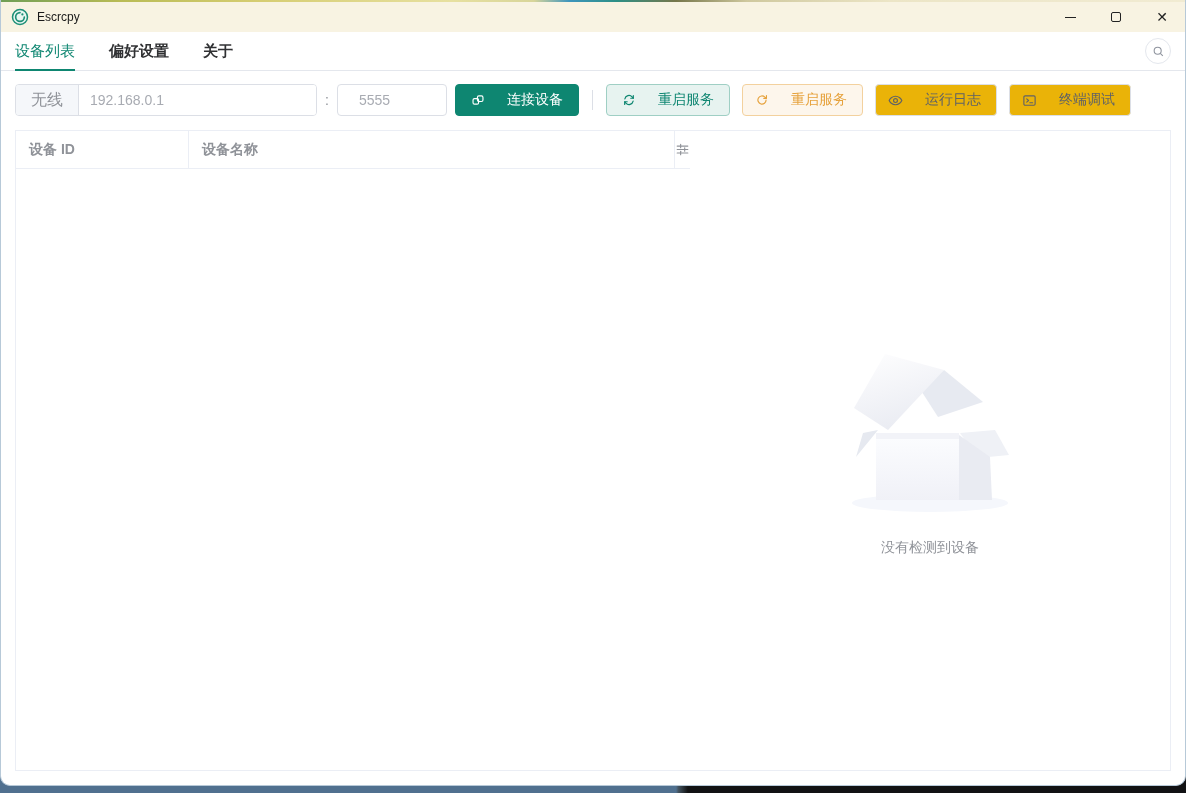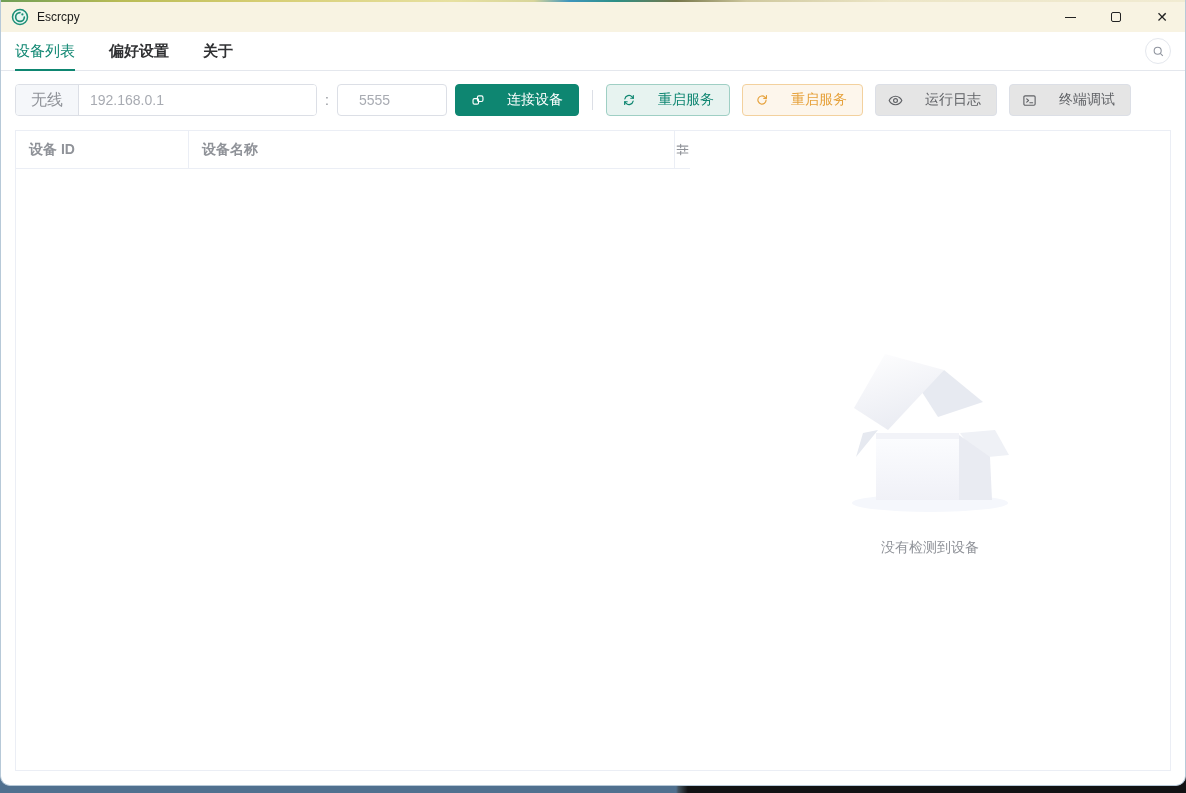--- a/index.html
+++ b/index.html
@@ -41,21 +41,21 @@
   input::placeholder { color:#a8abb2; }
   .colon { color:#909399; font-size:14px; margin:0 8px; }
   .port-input { width:110px; height:32px; border:1px solid #dcdfe6; border-radius:4px; padding:0 21px;
     font-size:14px; color:#606266; outline:none; }
   .btn { height:32px; display:inline-flex; align-items:center; gap:22px; padding:0 15px; border-radius:4px;
     font-size:14px; cursor:pointer; border:1px solid transparent; white-space:nowrap; background:#fff; }
   .btn svg { flex:0 0 auto; }
   .btn-primary { background:#0e8671; color:#fff; border-color:#0e8671; margin-left:8px; }
   .btn-success-plain { background:#e7f3f0; color:#0e8671; border-color:#9fcfc4; }
   .btn-warning-plain { background:#fdf6ec; color:#e6a23c; border-color:#f3d19e; }
-  .btn-default { background:#e5e5e5; color:#606266; border-color:#dcdfe6;font-family:Liberation Mono, monospace; }
+  .btn-default { background:#eab308; color:#606266; border-color:#dcdfe6;font-family:Liberation Mono, monospace; }
   .v-divider { width:1px; height:20px; background:#dcdfe6; margin:0 13px; flex:0 0 1px; }
   .btn-gap { margin-left:12px;padding-left:12px; }
 
   
   .device-table { margin:14px 14px 0; border:1px solid #ebeef5; height:641px; display:flex; flex-direction:row; background:#fff; }
   .thead { height:38px; flex:0 0 38px; display:flex; border-bottom:1px solid #ebeef5; align-items:stretch; }
   .th { display:flex; align-items:center; padding:0 13px; color:#909399; font-weight:600; font-size:14px;
     border-right:1px solid #ebeef5; }
   .th-id { width:173px; flex:0 0 173px; }
   .th-name { width:486px; flex:0 0 486px; }

